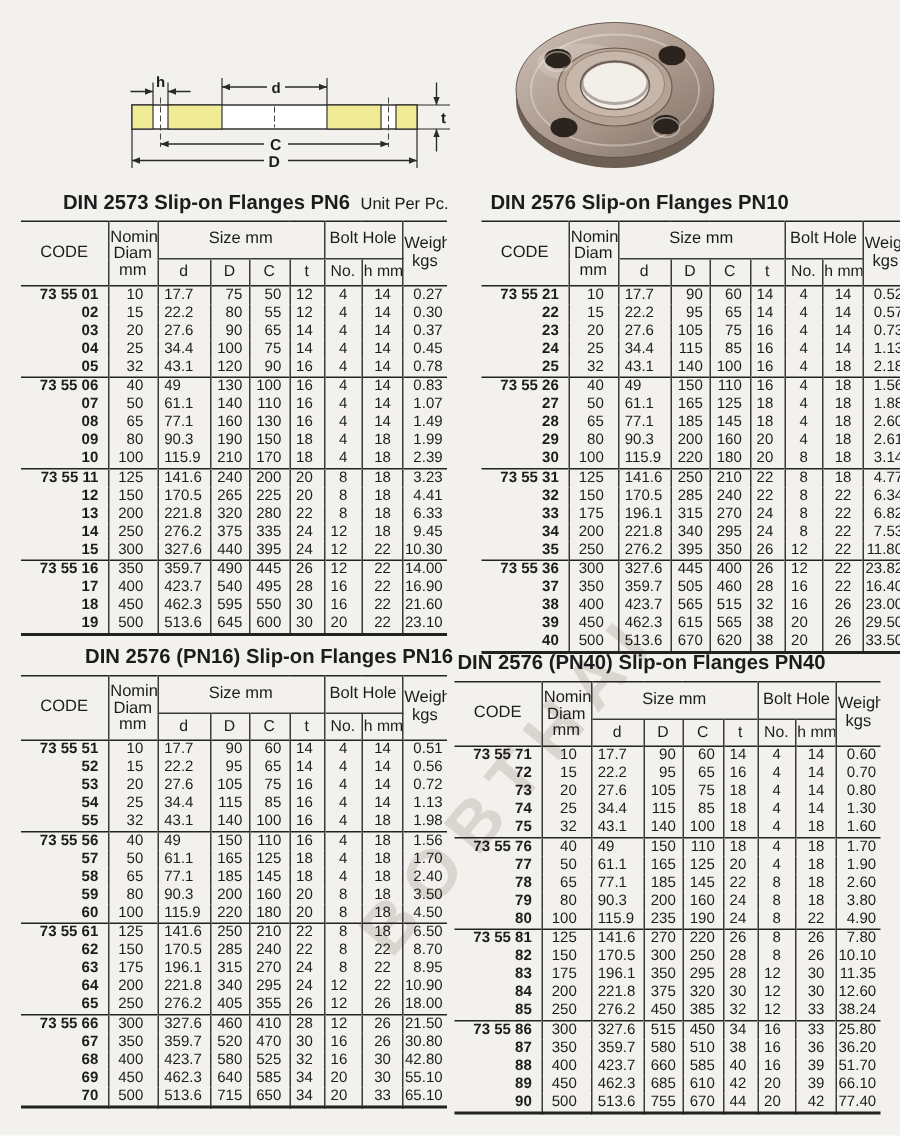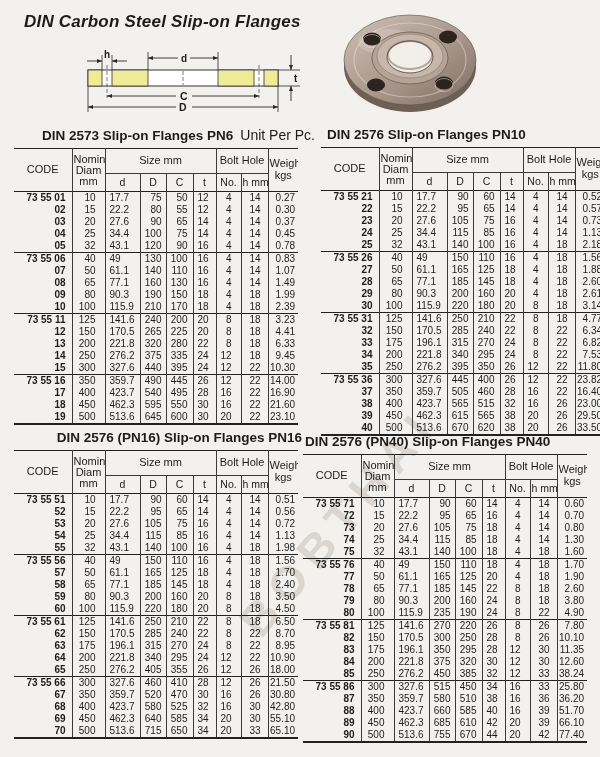--- a/index.html
+++ b/index.html
@@ -11,21 +11,21 @@
   .photo{position:absolute;left:338px;top:6px;z-index:2;}
   .watermark{position:absolute;left:228px;top:612px;transform:rotate(-50deg);
              transform-origin:0 0;font-size:46px;font-weight:bold;letter-spacing:10px;
              color:rgba(163,150,136,0.30);z-index:1;white-space:nowrap;}
   .tblock{position:absolute;width:288px;z-index:2;}
   #tb1{left:14px;top:127px;} #tb2{left:321px;top:127px;}
   #tb3{left:14px;top:430px;} #tb4{left:303px;top:434px;}
   .ttl{font-size:13.5px;font-weight:bold;white-space:nowrap;}
   #tb1 .ttl{margin-left:28px;} #tb2 .ttl{margin-left:6px;}
   #tb3 .ttl{margin-left:2px;text-align:right;}  #tb4 .ttl{margin-left:2px;}
-  .unit-note{font-size:14px;font-weight:normal;margin-left:7px;}
+  .unit-note{font-size:11px;font-weight:normal;margin-left:7px;}
   table{border-collapse:collapse;table-layout:fixed;width:284px;margin-top:5px;
         border-top:1.5px solid #222;border-bottom:2px solid #222;background:transparent;}
   th,td{font-weight:normal;overflow:hidden;white-space:nowrap;}
   th{border-left:1px solid #3a3a3a;text-align:center;vertical-align:middle;line-height:1.05;}
   th.no-left{border-left:none;}
   thead tr.sub th{border-top:1px solid #3a3a3a;height:15px;font-size:10.5px;}
   thead tr.top th{height:22px;font-size:11px;}
   th.ml{font-size:8.5px;white-space:pre-line;line-height:1.0;}
   th.wt{font-size:9px;white-space:pre-line;line-height:1.05;}
   tbody td{height:12px;font-size:10px;line-height:12px;text-align:right;
@@ -36,21 +36,20 @@
   tbody td.c3{padding-right:4px;} tbody td.c4{padding-right:5px;}
   tbody td.c5{padding-right:7px;} tbody td.c6{padding-right:9px;}
   tbody td.c7{padding-right:7px;} tbody td.c8{padding-right:3px;}
   tbody tr:first-child td,tbody tr.group-start td{border-top:1.5px solid #222;}
 </style>
 </head>
 <body>
 
 <div class="sheet">
 
-  <div class="main-title">DIN Carbon Steel Slip-on Flanges</div>
 
   <div class="watermark">BOBTHAI</div>
 
   <div class="diagram">
     <svg width="230" height="85" viewBox="0 0 230 85">
       <defs>
         <marker id="ah" markerWidth="7" markerHeight="6" refX="6" refY="3" orient="auto">
           <polygon points="0,0.6 6,3 0,5.4" fill="#2a2a2a"></polygon>
         </marker>
       </defs>

